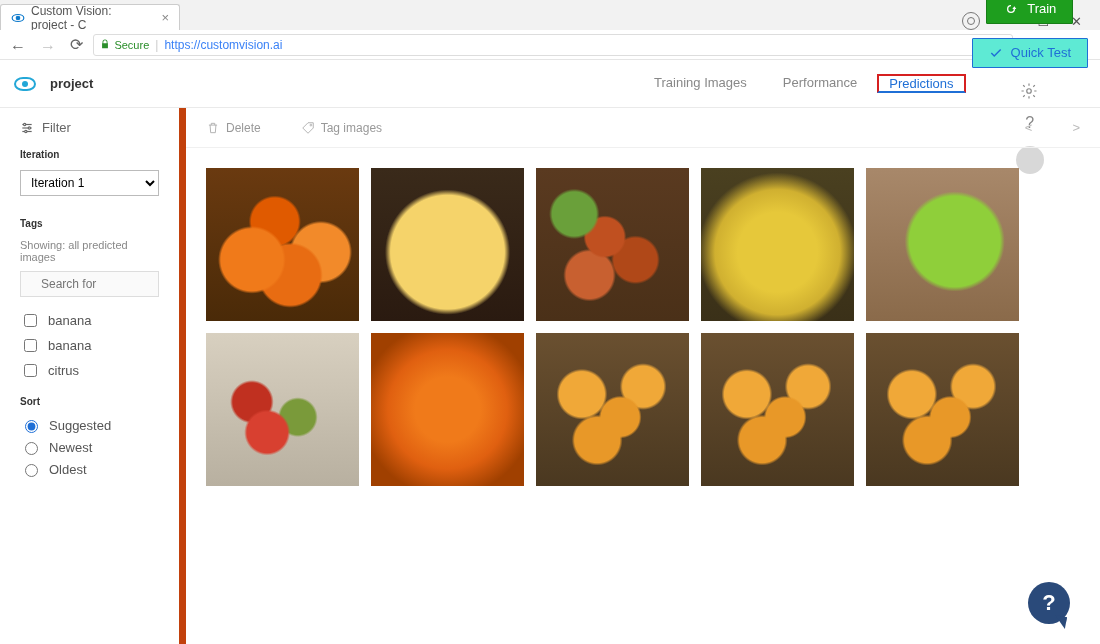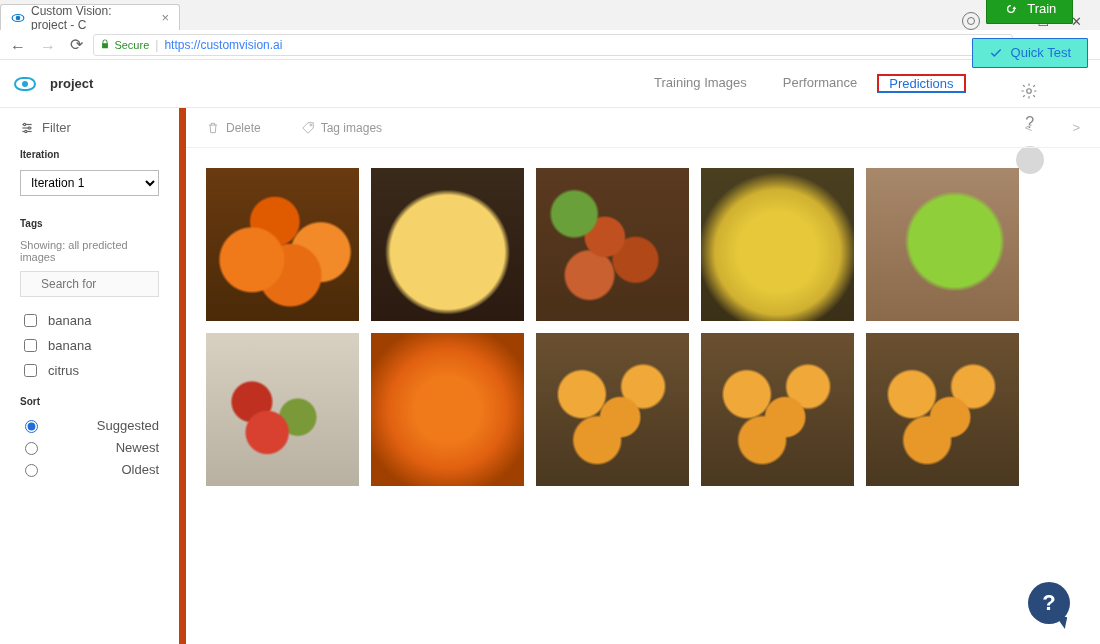--- a/index.html
+++ b/index.html
@@ -46,21 +46,21 @@
   
   .app-body { flex:1; display:flex; overflow:hidden; }
   .sidebar { width:186px; padding:12px 20px; border-right:7px solid #c2410c; font-size:13px; color:#555; overflow-y:auto;}
   .side-row { display:flex; align-items:center; gap:8px; color:#666; margin-bottom:14px;}
   .side-h { font-size:10px; font-weight:600; color:#333; margin:6px 0 10px;}
   .side-sub { font-size:11px; color:#888; margin-bottom:8px;}
   .select { width:100%; height:26px; border:1px solid #bbb; font-size:12px; padding:2px 6px; background:#fff; margin-bottom:16px;}
   .search { width:100%; height:26px; border:1px solid #ddd; background:#fafafa; font-size:12px; padding:2px 20px; color:#999; margin-bottom:8px;}
   .chk-row { display:flex; align-items:center; gap:8px; margin:6px 0; font-size:13px; color:#555;}
   .chk-row input, .radio-row input { width:13px;height:13px;}
-  .radio-row { display:flex; align-items:center; gap:8px; margin:6px 0; font-size:13px; color:#555;justify-content:space-between;}
+  .radio-row { display:flex; align-items:center; gap:8px; margin:6px 0; font-size:13px; color:#555;}
   .radio-row input[type=radio] { accent-color:#1f6fd6; }
 
   .main { flex:1; display:flex; flex-direction:column; overflow-y:auto;}
   .toolbar { height:40px; display:flex; align-items:center; padding:0 20px; border-bottom:1px solid #f0f0f0; color:#999; font-size:12px;}
   .tool-item { display:flex; align-items:center; gap:6px; margin-right:40px;}
   .pager { margin-left:auto; display:flex; gap:40px; font-size:13px; color:#bbb;}
 
   .grid { padding:20px; display:grid; grid-template-columns:repeat(5, 153px); gap:12px; align-content:start;}
   .thumb { width:153px; height:153px; background:#ccc; position:relative; overflow:hidden;}
 

